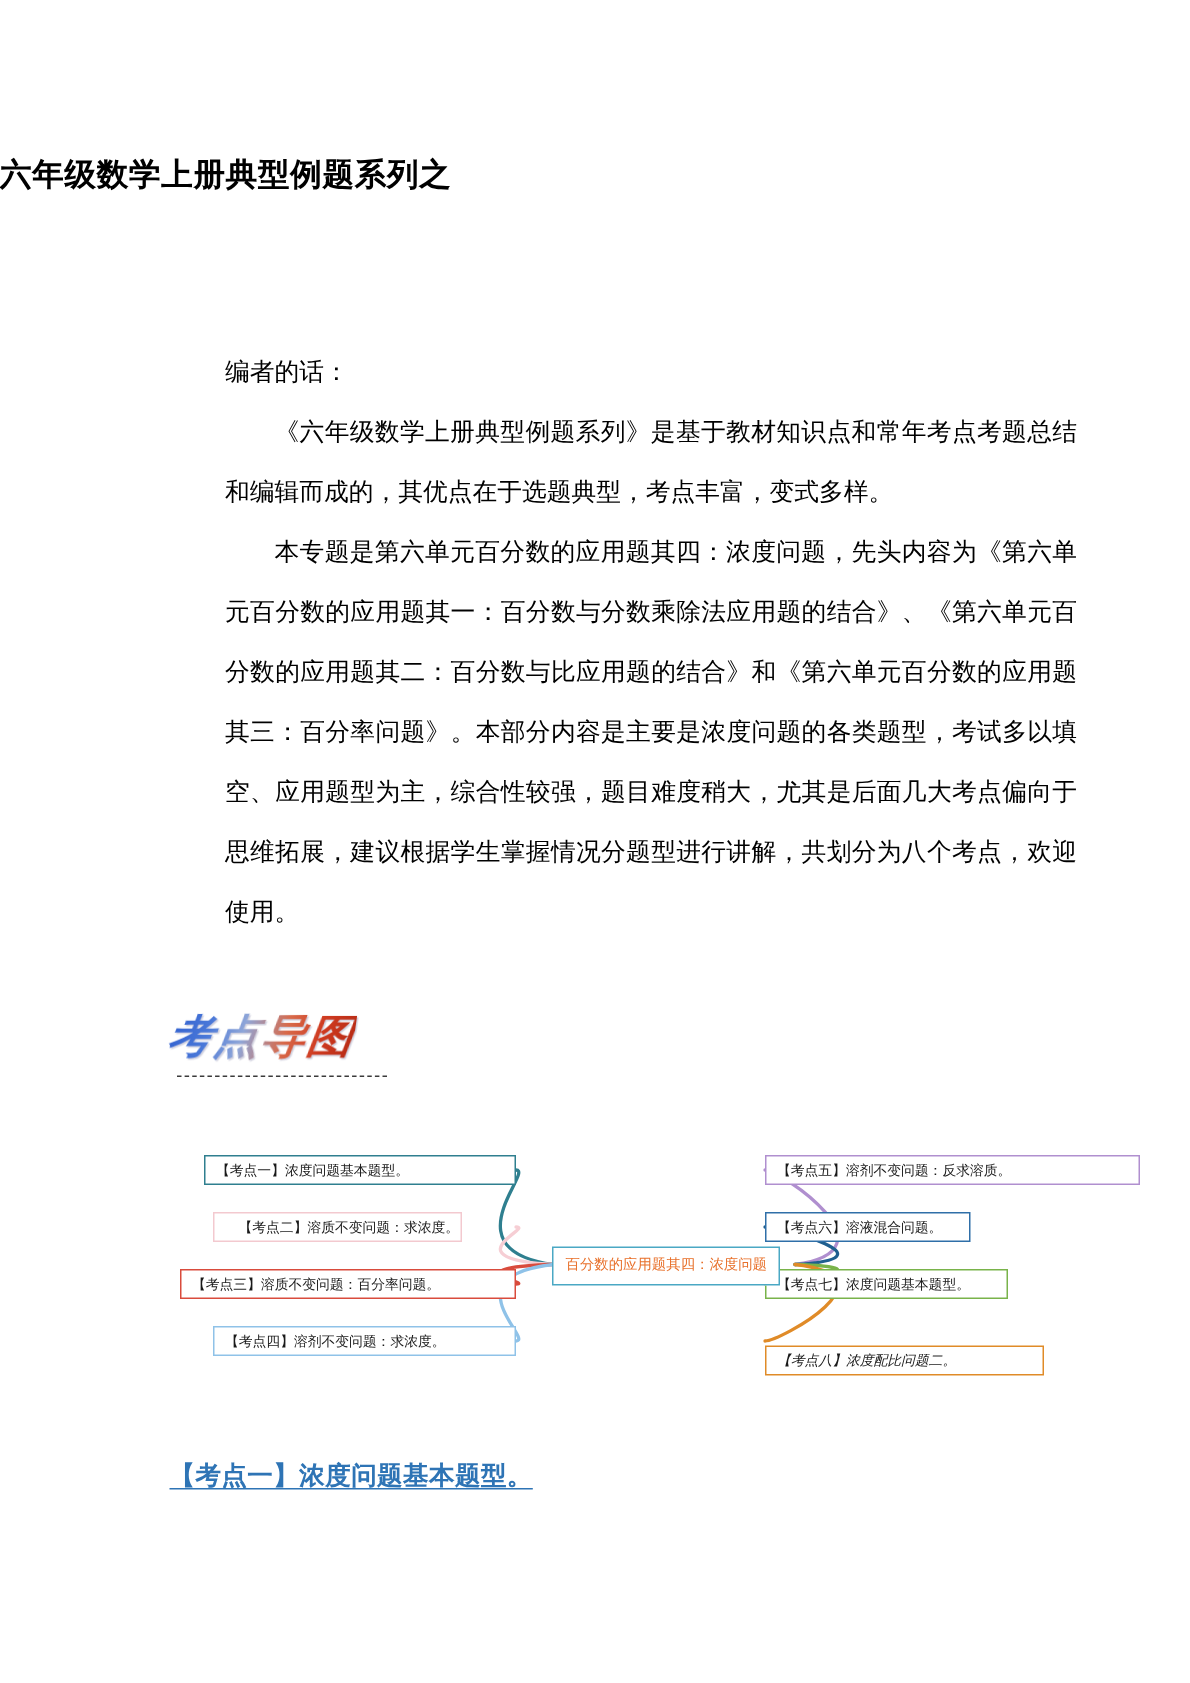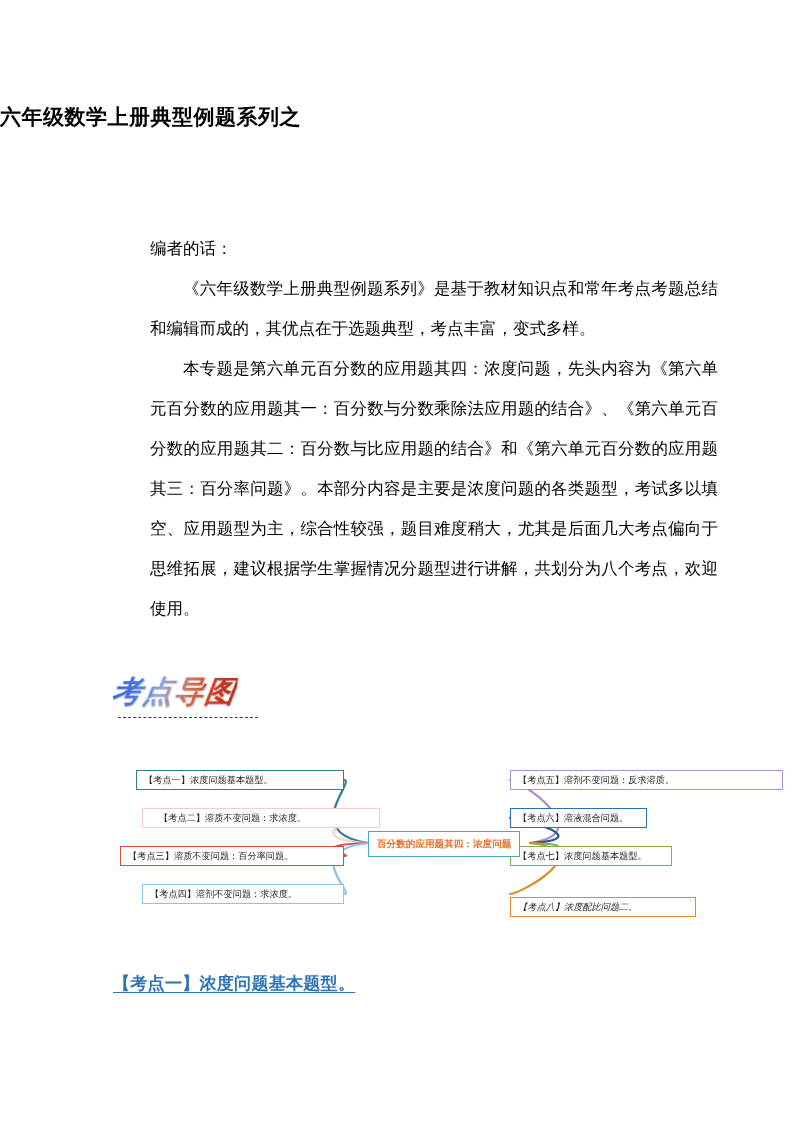--- a/index.html
+++ b/index.html
@@ -55,21 +55,21 @@
     position:absolute; box-sizing:border-box;
     background:#ffffff; border:1.3px solid #888;
     font-size:9.2px; line-height:18px; color:#1a1a1a;
     padding:0 7px; white-space:nowrap;
     display:flex; align-items:center;
     height:20px;
   }
   .mm-center {
     position:absolute; box-sizing:border-box;
     background:#ffffff; border:1.6px solid #4aa8c4;
-    color:#e8702a; font-weight:bold;
+    color:#e8702a; font-weight:normal;
     font-size:9.6px; line-height:20px;
     padding:12px 8px; white-space:nowrap;
     display:flex; align-items:center; justify-content:center;
     height:23px;
     z-index:5;
   }
 
   
   .kd-heading {
     position:absolute; left:113px; top:972px;
@@ -106,26 +106,26 @@
           <path d="M 224 98 C 236.5 98, 179 86.95, 249 85" stroke="#d94b3c"></path>
           <path d="M 224 136 C 236.5 136, 179 92.65, 249 85" stroke="#8fc2e8"></path>
           <path d="M 390 22 C 400 22, 480 75.55, 410 85" stroke="#b08fcf"></path>
           <path d="M 390 60 C 400 60, 480 81.25, 410 85" stroke="#1f5f8f"></path>
           <path d="M 390 98 C 400 98, 480 86.95, 410 85" stroke="#79b34a"></path>
           <path d="M 390 136 C 400 136, 480 92.65, 410 85" stroke="#e08b28"></path>
         </g>
     </svg>
     <div id="mm-left">
         <div class="mm-box" style="left: 16px; top: 12px; width: 208px; border-color: rgb(47, 127, 143);">【考点一】浓度问题基本题型。</div>
-        <div class="mm-box" style="left: 22px; top: 50px; width: 238px; border-color: rgb(243, 201, 207); padding-left: 16px;">【考点二】溶质不变问题：求浓度。</div>
+        <div class="mm-box" style="left: 22px; top: 50px; width: 166px; border-color: rgb(243, 201, 207); padding-left: 16px;">【考点二】溶质不变问题：求浓度。</div>
         <div class="mm-box" style="left: 0px; top: 88px; width: 224px; border-color: rgb(217, 75, 60);">【考点三】溶质不变问题：百分率问题。</div>
         <div class="mm-box" style="left: 22px; top: 126px; width: 202px; border-color: rgb(143, 194, 232);">【考点四】溶剂不变问题：求浓度。</div>
       </div>
     <div id="mm-right">
-        <div class="mm-box" style="left: 390px; top: 12px; width: 273px; border-color: rgb(176, 143, 207);">【考点五】溶剂不变问题：反求溶质。</div>
+        <div class="mm-box" style="left: 390px; top: 12px; width: 250px; border-color: rgb(176, 143, 207);">【考点五】溶剂不变问题：反求溶质。</div>
         <div class="mm-box" style="left: 390px; top: 50px; width: 137px; border-color: rgb(47, 111, 168);">【考点六】溶液混合问题。</div>
         <div class="mm-box" style="left: 390px; top: 88px; width: 162px; border-color: rgb(121, 179, 74);">【考点七】浓度问题基本题型。</div>
         <div class="mm-box" style="left: 390px; top: 139px; width: 186px; border-color: rgb(224, 139, 40); font-style: italic;">【考点八】浓度配比问题二。</div>
       </div>
     <div class="mm-center" id="mm-center" style="left: 248px; top: 73px;">百分数的应用题其四：浓度问题</div>
   </div>
 
   <div class="kd-heading">【考点一】浓度问题基本题型。</div>
 
 </div>

